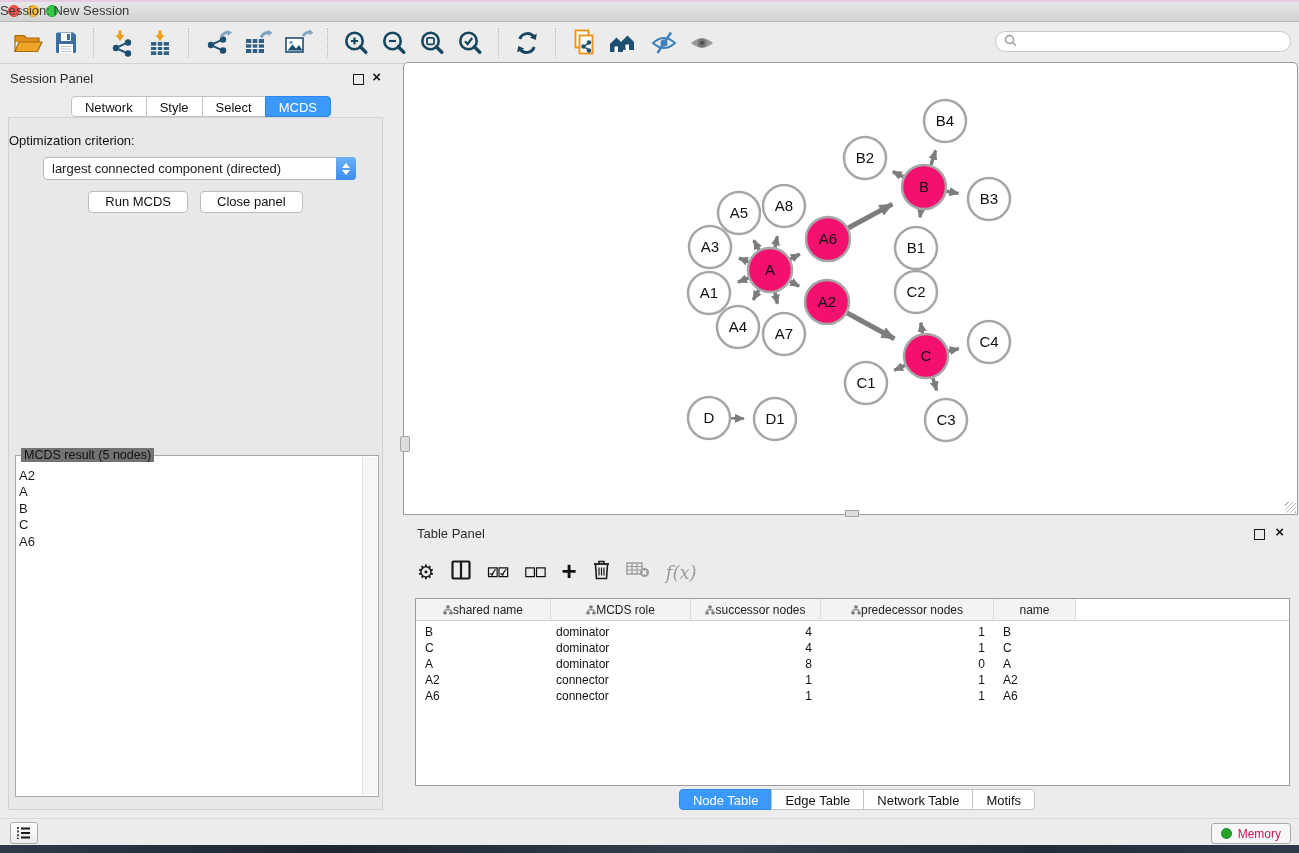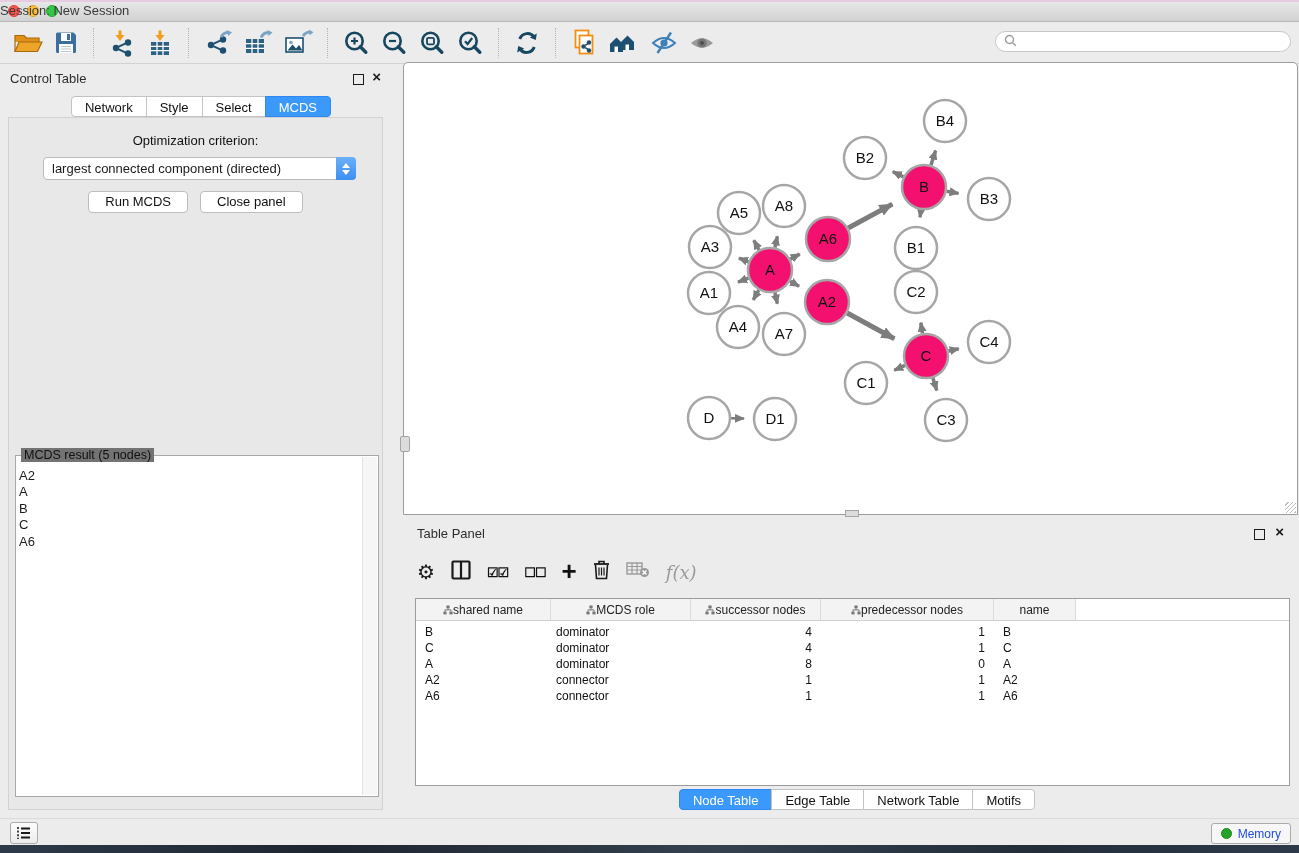--- a/index.html
+++ b/index.html
@@ -30,21 +30,21 @@
   .close-btn{position:absolute;top:4px;font-size:15px;font-weight:700;color:#1a1a1a;line-height:18px}
   .cpanel .float-btn{right:26px}.cpanel .close-btn{right:9px}
   .cpanel-tabs{position:absolute;left:0;right:0;top:32px;display:flex;justify-content:center}
   .seg{height:21px;line-height:21px;padding:0 13px;background:#fff;border:1px solid #c3c3c3;
        margin-left:-1px;font-size:13px;color:#111;cursor:default;box-sizing:border-box}
   .seg:first-child{border-radius:4px 0 0 4px;margin-left:12px}
   .seg:last-child{border-radius:0 4px 4px 0}
   .seg.active{background:#3b99fc;border-color:#2f88ef;color:#fff}
   .cpanel-body{position:absolute;left:8px;top:53px;width:375px;bottom:8px;background:#e8e8e8;
                border:1px solid #d2d2d2;box-sizing:border-box}
-  .opt-label{position:absolute;left:0;right:0;top:15px;text-align:center;font-size:13px;color:#111}
+  .opt-label{position:absolute;left:0;right:0;top:15px;text-align:left;font-size:13px;color:#111}
   .dropdown{position:absolute;left:34px;top:39px;width:313px;height:23px;background:#fff;
             border:1px solid #b9b9b9;border-radius:4px;display:flex;align-items:center;box-sizing:border-box}
   .dropdown .dd-text{flex:1;font-size:13px;padding-left:8px;white-space:nowrap;overflow:hidden}
   .dd-stepper{width:20px;height:23px;margin:-1px -1px -1px 0;border-radius:0 4px 4px 0;
               background:linear-gradient(#6cb0f8,#3b8ef2);display:flex;flex-direction:column;
               align-items:center;justify-content:center;gap:2px}
   .dd-up{width:0;height:0;border-left:4px solid transparent;border-right:4px solid transparent;border-bottom:5px solid #fff}
   .dd-down{width:0;height:0;border-left:4px solid transparent;border-right:4px solid transparent;border-top:5px solid #fff}
   .btn-row{position:absolute;left:0;right:0;top:73px;display:flex;justify-content:center;gap:12px}
   .mac-btn{height:22px;line-height:20px;padding:0 16px;background:#fff;border:1px solid #bdbdbd;
@@ -89,21 +89,21 @@
   .td.left{text-align:left;padding-left:9px}
   .td.left2{text-align:left;padding-left:5px}
   .td.right{text-align:right;padding-right:9px}
   .tbody{padding-top:3px}
   .tpanel-tabs{position:absolute;left:0;right:0;top:270px;display:flex;justify-content:center}
   
   .statusbar{position:absolute;left:0;top:818px;width:100%;height:27px;background:#ececec;border-top:1px solid #dadada;box-sizing:border-box}
   .list-btn{position:absolute;left:10px;top:3px;width:28px;height:22px;background:linear-gradient(#fdfdfd,#ececec);
             border:1px solid #ababab;border-radius:3px;display:flex;align-items:center;justify-content:center;box-sizing:border-box}
   .mem-btn{position:absolute;right:8px;top:4px;height:21px;padding:0 9px;background:#f7f7f7;border:1px solid #ababab;
-           border-radius:3px;display:flex;align-items:center;gap:6px;font-size:12px;color:#1d4ed8;box-sizing:border-box}
+           border-radius:3px;display:flex;align-items:center;gap:6px;font-size:12px;color:#be185d;box-sizing:border-box}
   .mem-dot{width:11px;height:11px;border-radius:50%;background:#23a428;border:1px solid #178a1d;box-sizing:border-box}
   .bottom-strip{position:absolute;left:0;top:845px;width:100%;height:8px;
                 background:linear-gradient(90deg,#2e3a4a,#1d2530 25%,#35414f 55%,#232d3a 80%,#2e3a4a)}
 </style>
 </head>
 <body>
 
 <div class="titlebar">
   <span class="tl red"></span>
   <span class="tl yel"></span>
@@ -253,21 +253,21 @@
       <svg width="13" height="13" viewBox="0 0 13 13">
           <circle cx="5.5" cy="5.5" r="4" fill="none" stroke="#9b9b9b" stroke-width="1.4"></circle>
           <path d="M8.5 8.5l3.3 3.3" stroke="#9b9b9b" stroke-width="1.4"></path>
         </svg>
     </span>
     <input type="text" placeholder="" style="">
   </div>
 </div>
 
 <div class="cpanel">
-  <div class="panel-title">Control Table</div>
+  <div class="panel-title">Session Panel</div>
   <span class="float-btn"></span>
   <span class="close-btn">×</span>
   <div class="cpanel-tabs" id="cp-tabs">
       <span class="seg">Network</span>
       <span class="seg">Style</span>
       <span class="seg">Select</span>
       <span class="seg active">MCDS</span>
     </div>
   <div class="cpanel-body">
     <div class="opt-label">Optimization criterion:</div>

